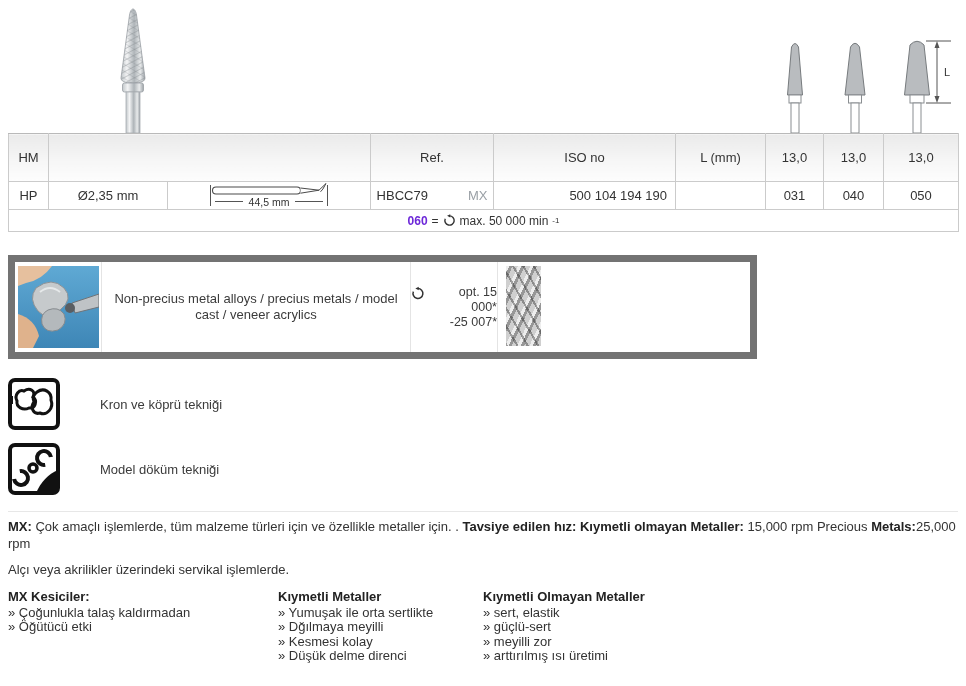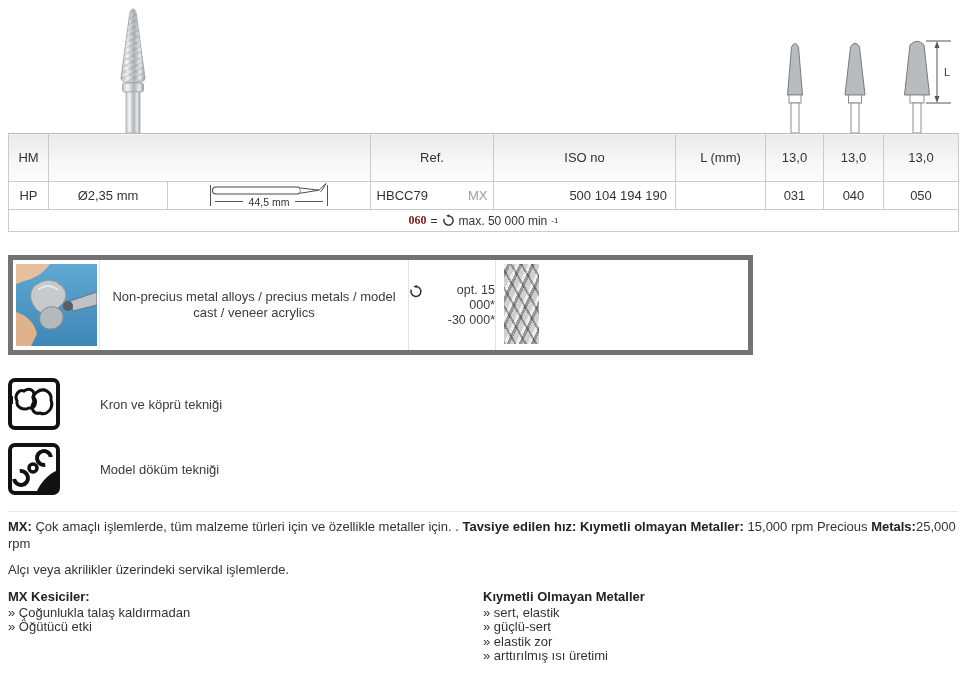--- a/index.html
+++ b/index.html
@@ -12,26 +12,26 @@
              table-layout:fixed;font-size:13px;color:#333;}
   table.spec td,table.spec th{border:1px solid #cbcbcb;padding:0;text-align:center;
              font-weight:normal;vertical-align:middle;overflow:hidden;}
   table.spec tr.hdr td{height:47px;background:linear-gradient(180deg,#eaeaea 0%,#f6f6f6 55%,#fdfdfd 100%);
              border-top:1px solid #b9b9b9;}
   table.spec tr.data td{height:27px;background:#fff;}
   table.spec tr.foot td{height:21px;background:#fff;font-size:12px;}
   .iso-cell{text-align:right !important;padding-right:8px !important;}
   .ref-suffix{color:#9aa0a6;padding-left:40px;}
   .speed-wrap{display:inline-flex;align-items:center;gap:4px;justify-content:center;}
-  .speed-wrap b{font-weight:bold;color:#7f1d1d;font-family:Liberation Serif, serif;}
+  .speed-wrap b{font-weight:bold;color:#6d28d9;}
   sup.msup{font-size:8px;vertical-align:super;line-height:0;}
 
   
   .app-block{position:absolute;left:8px;top:255px;width:735px;height:90px;
-             border:5px solid #737373;display:flex;font-size:13px;color:#3b3b3b;}
+             border:7px solid #737373;display:flex;font-size:13px;color:#3b3b3b;}
   .app-cell{border-right:1px solid #e4e4e4;display:flex;align-items:center;justify-content:center;}
   .app-photo-cell{width:86px;}
   .app-text-cell{width:309px;text-align:center;padding:0 6px;box-sizing:border-box;line-height:16px;}
   .app-rpm-cell{width:86px;font-size:12.5px;}
   .app-rest-cell{flex:1;border-right:none;justify-content:flex-start;align-items:flex-start;}
   .rpm-inner{display:flex;align-items:flex-start;gap:10px;padding-top:0;}
   .rpm-lines{text-align:right;line-height:15px;}
   .texture{margin:4px 0 0 8px;width:35px;height:80px;
      background-image:
        repeating-linear-gradient(60deg, rgba(30,30,30,.38) 0 2px, rgba(255,255,255,0) 2px 9px),
@@ -187,21 +187,21 @@
     </div>
     <div class="app-cell app-text-cell">Non-precius metal alloys / precius metals / model cast / veneer acrylics</div>
     <div class="app-cell app-rpm-cell">
       <span class="rpm-inner">
         <svg width="15" height="15" viewBox="0 0 14 14" style="margin-top:1px">
           <path d="M7 2 a5 5 0 1 1 -4.6 3.1" fill="none" stroke="#333" stroke-width="1.5"></path>
           <polygon points="7.8,0.2 7.8,3.8 4.4,2" fill="#333"></polygon>
         </svg>
         <span class="rpm-lines">
           <span>opt. 15 000*</span><br>
-          <span>-30 000*</span>
+          <span>-25 007*</span>
         </span>
       </span>
     </div>
     <div class="app-cell app-rest-cell">
       <div class="texture"></div>
     </div>
   </div>
 
   <svg class="abs" style="left:8px;top:378px;" width="52" height="52" viewBox="0 0 52 52">
     <rect x="2" y="2" width="48" height="48" rx="5" fill="#fff" stroke="#111" stroke-width="4"></rect>
@@ -227,23 +227,32 @@
   </div>
   <div class="para" style="top:561px;">Alçı veya akrilikler üzerindeki servikal işlemlerde.</div>
 
   <div class="bcol" style="left:8px;width:265px;">
     <div class="bhead">MX Kesiciler:</div>
     <div>
         <div class="bitem">» Çoğunlukla talaş kaldırmadan</div>
         <div class="bitem">» Öğütücü etki</div>
       </div>
   </div>
+  <div class="bcol" style="left:278px;width:200px;">
+    <div class="bhead">Kıymetli Metaller</div>
+    <div>
+        <div class="bitem">» Yumuşak ile orta sertlikte</div>
+        <div class="bitem">» Dğılmaya meyilli</div>
+        <div class="bitem">» Kesmesi kolay</div>
+        <div class="bitem">» Düşük delme direnci</div>
+      </div>
+  </div>
   <div class="bcol" style="left:483px;width:300px;">
     <div class="bhead">Kıymetli Olmayan Metaller</div>
     <div>
         <div class="bitem">» sert, elastik</div>
         <div class="bitem">» güçlü-sert</div>
-        <div class="bitem">» elastik zor</div>
+        <div class="bitem">» meyilli zor</div>
         <div class="bitem">» arttırılmış ısı üretimi</div>
       </div>
   </div>
 
 </div>
 
 </body></html>

